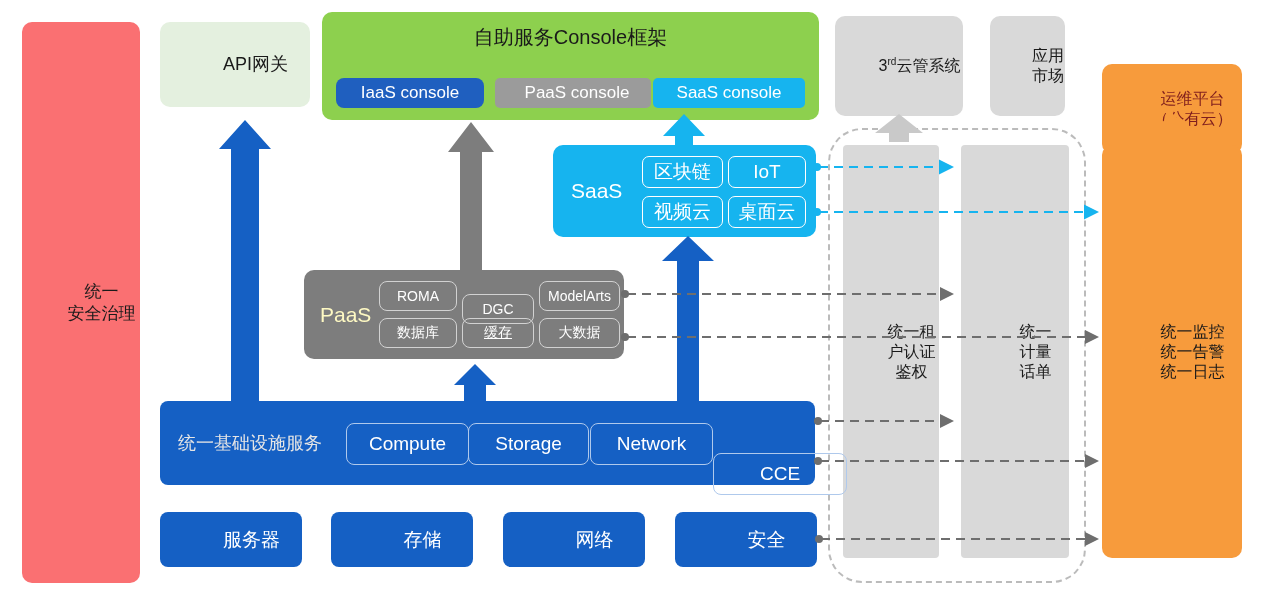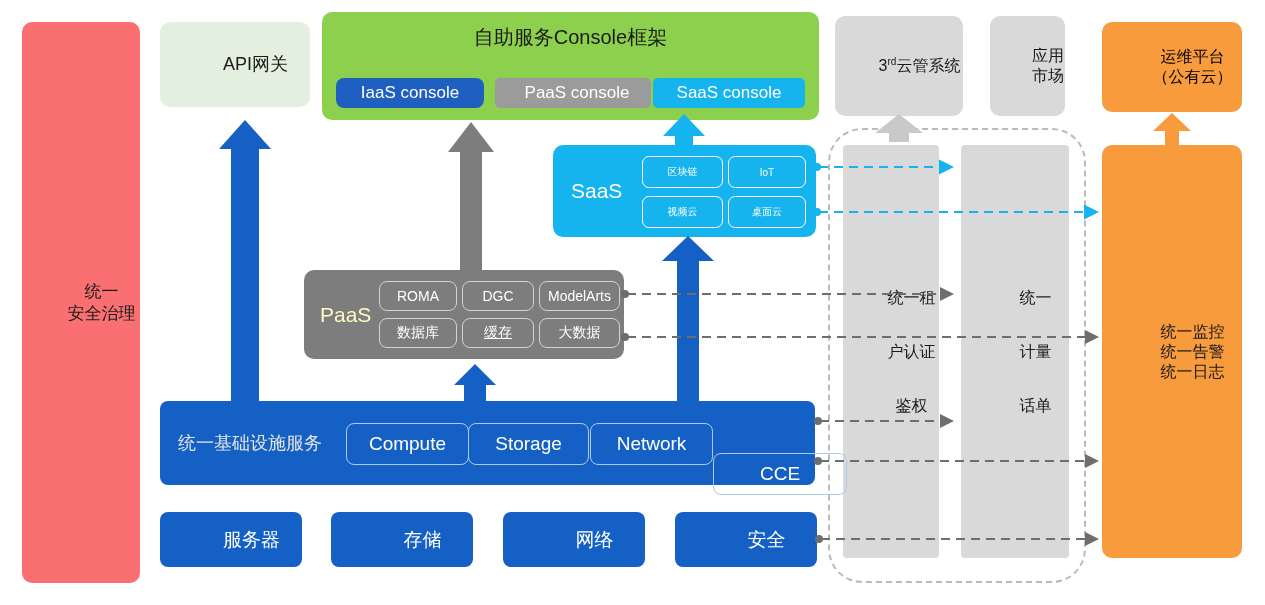--- a/index.html
+++ b/index.html
@@ -18,43 +18,43 @@
   .console-title{position:absolute;left:0;right:0;top:12px;text-align:center;color:#1a1a1a;font-size:20px;}
   .console-chip{position:absolute;border-radius:5px;color:#ffffff;font-size:17px;display:flex;align-items:center;justify-content:center;}
   .chip-iaas{background:#1F5FBF;}
   .chip-paas{background:#9B9B9B;padding-left:8px;}
   .chip-saas{background:#16B4EF;}
 
   
   .gray-top{background:#D9D9D9;color:#1a1a1a;font-size:16px;border-radius:10px;}
 
   
-  .ops-top{background:#F79B3C;color:#000000;font-size:16px;border-radius:10px;}
+  .ops-top{background:#F79B3C;color:#7f1d1d;font-size:16px;border-radius:10px;margin-top:42px;}
   .ops-side{background:#F79B3C;color:#1a1a1a;font-size:16px;border-radius:10px;}
 
   
   .saas-layer{background:#16B4EF;border-radius:10px;}
   .saas-label{position:absolute;left:18px;top:50%;transform:translateY(-50%);color:#ffffff;font-size:21px;}
-  .saas-chip{position:absolute;border:1.6px solid #ffffff;border-radius:7px;color:#ffffff;font-size:10px;display:flex;align-items:center;justify-content:center;background:transparent;}
+  .saas-chip{position:absolute;border:1.6px solid #ffffff;border-radius:7px;color:#ffffff;font-size:19px;display:flex;align-items:center;justify-content:center;background:transparent;}
 
   
   .paas-layer{background:#7D7D7D;border-radius:10px;}
   .paas-label{position:absolute;left:16px;top:50%;transform:translateY(-50%);color:#fef9c3;font-size:21px;}
   .paas-chip{position:absolute;border:1.6px solid #D2D2D2;border-radius:8px;color:#ffffff;font-size:14px;display:flex;align-items:center;justify-content:center;background:transparent;}
 
   
   .infra-layer{background:#1560C4;border-radius:8px;}
   .infra-label{position:absolute;left:18px;top:50%;transform:translateY(-50%);color:#e5e5e5;font-size:18px;}
   .infra-chip{position:absolute;border:1.6px solid #AFC9EC;border-radius:8px;color:#ffffff;font-size:19px;display:flex;align-items:center;justify-content:center;background:transparent;}
 
   
   .hw-box{background:#1560C4;color:#ffffff;font-size:19px;border-radius:8px;}
 
   
-  .gray-col{background:#D9D9D9;color:#1a1a1a;font-size:16px;border-radius:4px;align-items:center;justify-content:center;gap:34px;}
+  .gray-col{background:#D9D9D9;color:#1a1a1a;font-size:16px;border-radius:4px;align-items:center;justify-content:center;}
 
   
   .dash-container{position:absolute;border:2.5px dashed #BBBBBB;border-radius:34px;box-sizing:border-box;}
 
   svg.overlay{position:absolute;left:0;top:0;width:1265px;height:605px;pointer-events:none;}
 </style>
 </head>
 <body>
 
 <div id="stage">
@@ -130,21 +130,21 @@
     <div class="saas-chip" style="left:175px;top:51px;width:76px;height:30px;">
       <span>桌面云</span>
     </div>
   </div>
 
   <div class="paas-layer" style="position:absolute;left:304px;top:270px;width:320px;height:89px;">
     <div class="paas-label">PaaS</div>
     <div class="paas-chip" style="left:75px;top:11px;width:76px;height:28px;">
       <span>ROMA</span>
     </div>
-    <div class="paas-chip" style="left:158px;top:11px;width:70px;height:28px;">
+    <div class="paas-chip" style="left:158px;top:24px;width:70px;height:28px;">
       <span>DGC</span>
     </div>
     <div class="paas-chip" style="left:235px;top:11px;width:79px;height:28px;">
       <span>ModelArts</span>
     </div>
     <div class="paas-chip" style="left:75px;top:48px;width:76px;height:28px;">
       <span>数据库</span>
     </div>
     <div class="paas-chip" style="left:158px;top:48px;width:70px;height:28px;text-decoration:underline;">
       <span>缓存</span>

